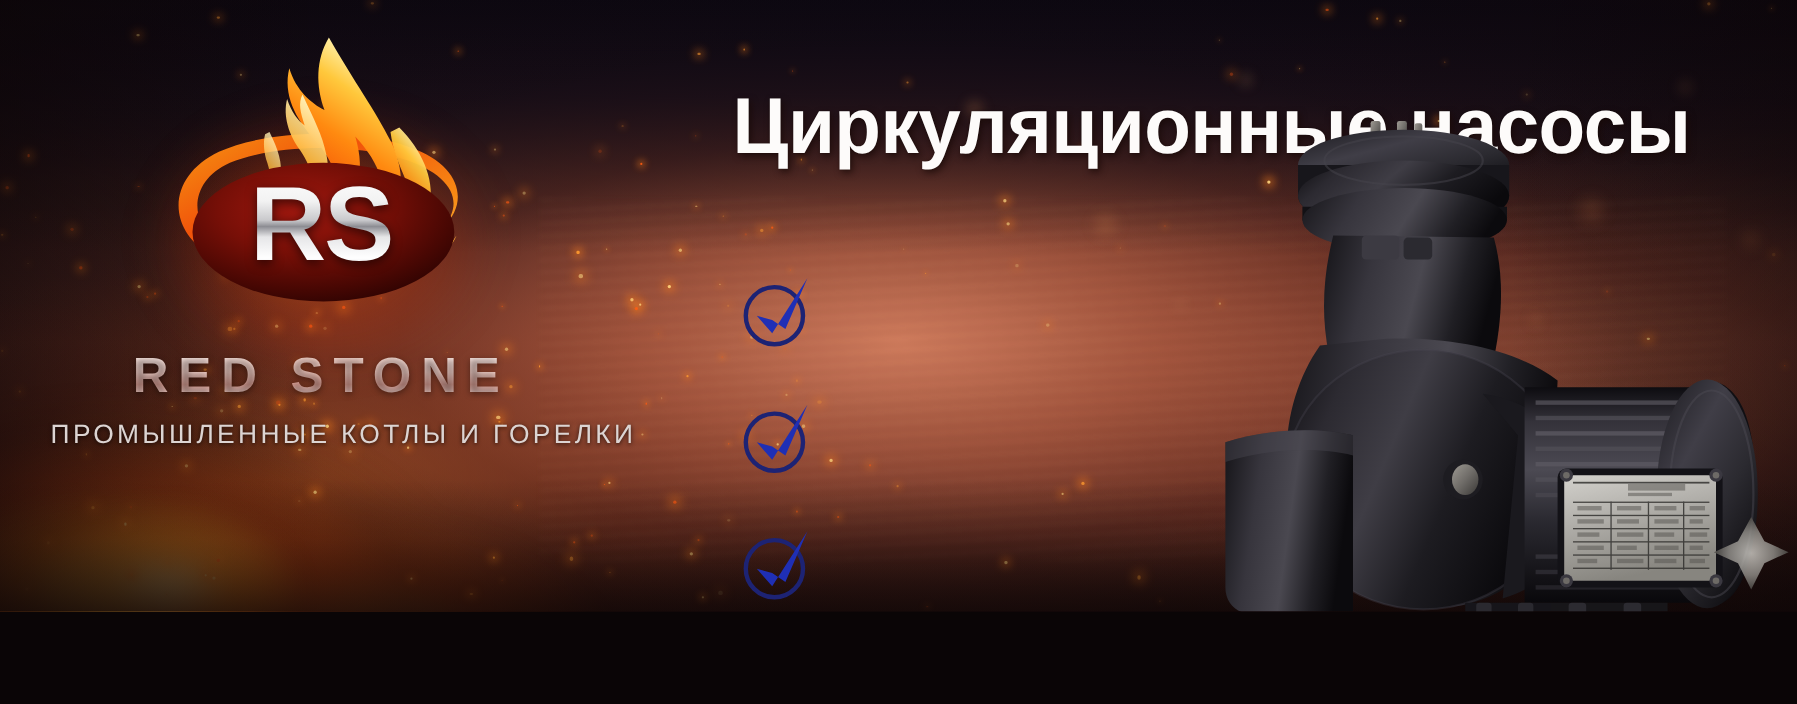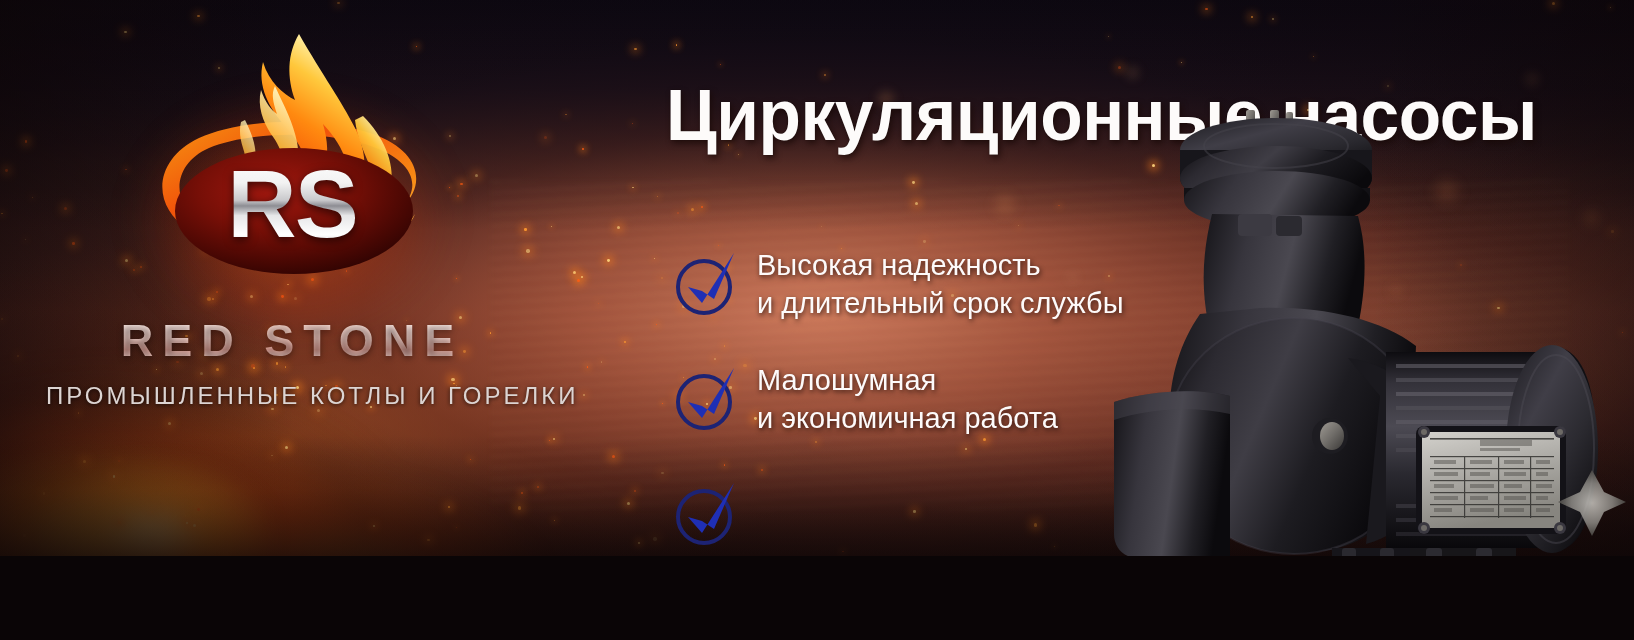--- a/index.html
+++ b/index.html
@@ -517,31 +517,27 @@
 
   <div class="headline">Циркуляционные насосы</div>
 
   <div class="features">
 
     <div class="feature">
       <svg class="check-icon" viewBox="0 0 68 68">
         <circle cx="32" cy="38" r="26" fill="none" stroke="#1d2374" stroke-width="4"></circle>
         <path d="M16 38 L30 54 L62 4 L42 50 L30 42 Z" fill="#1f2fb5"></path>
       </svg>
-      <div class="feature-text">Высокая надежность
-и длительный срок службы</div>
     </div>
 
     <div class="feature">
       <svg class="check-icon" viewBox="0 0 68 68">
         <circle cx="32" cy="38" r="26" fill="none" stroke="#1d2374" stroke-width="4"></circle>
         <path d="M16 38 L30 54 L62 4 L42 50 L30 42 Z" fill="#1f2fb5"></path>
       </svg>
-      <div class="feature-text">Малошумная
-и экономичная работа</div>
     </div>
 
     <div class="feature">
       <svg class="check-icon" viewBox="0 0 68 68">
         <circle cx="32" cy="38" r="26" fill="none" stroke="#1d2374" stroke-width="4"></circle>
         <path d="M16 38 L30 54 L62 4 L42 50 L30 42 Z" fill="#1f2fb5"></path>
       </svg>
     </div>
 
   </div>

